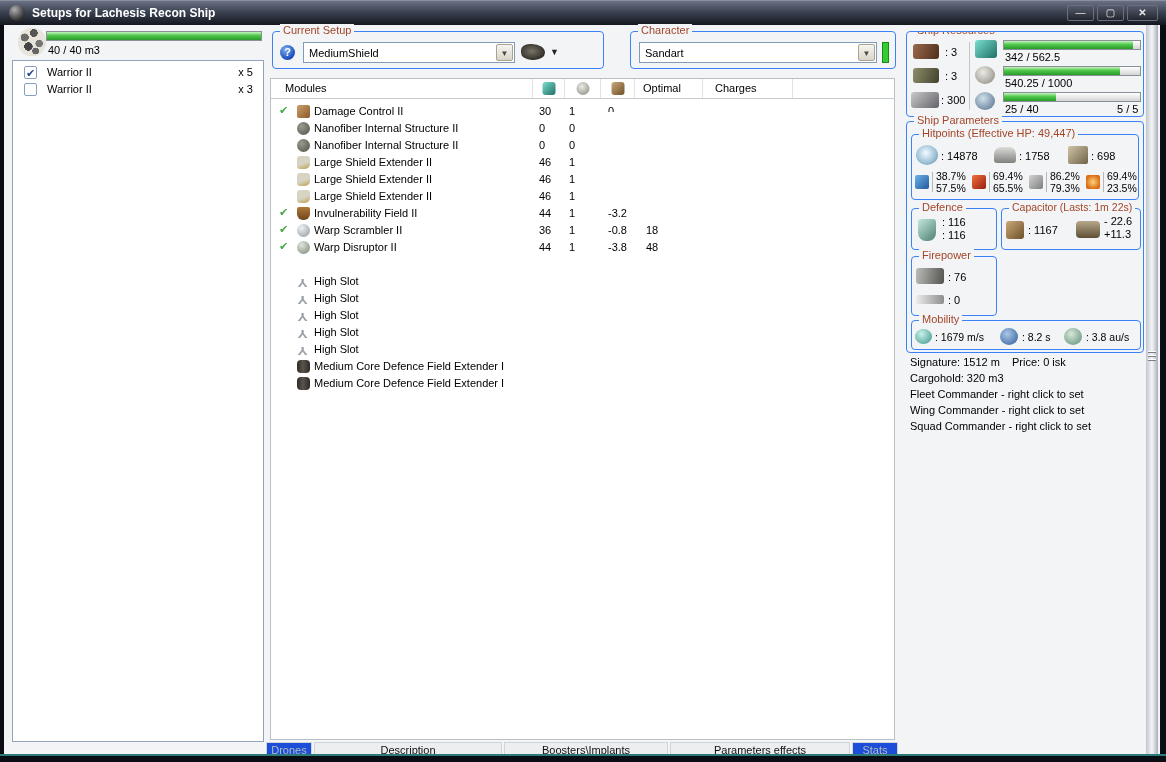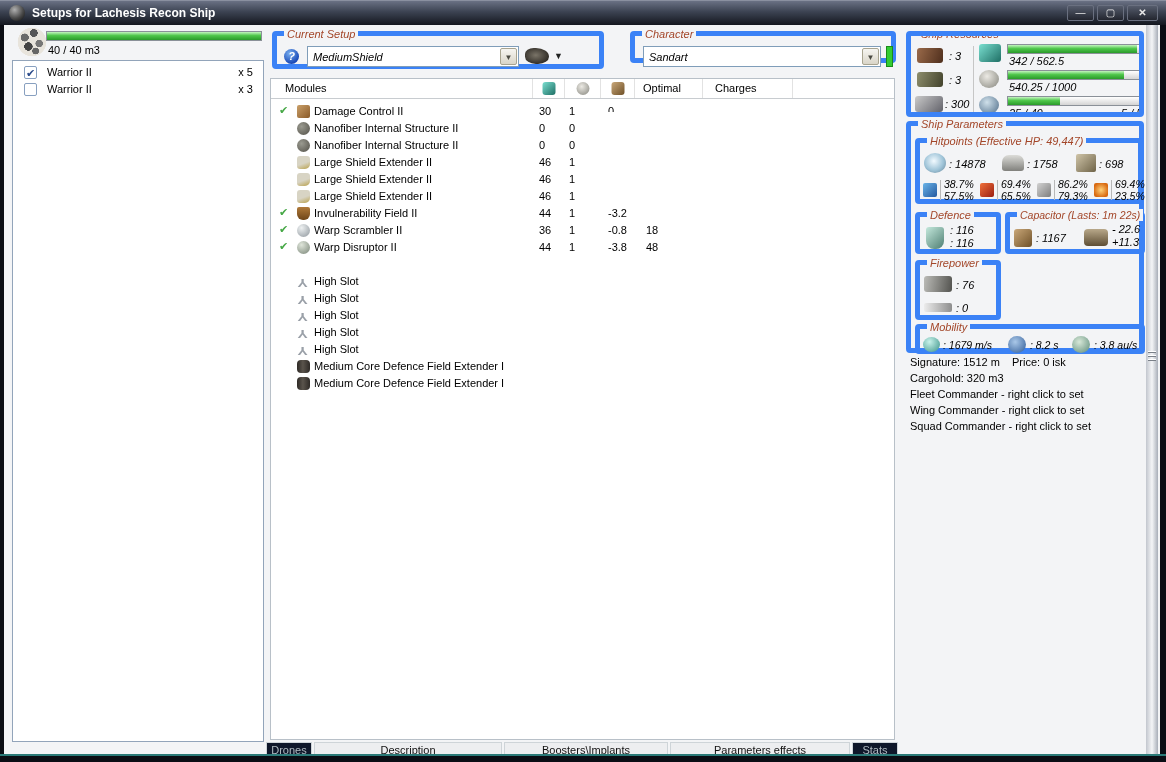--- a/index.html
+++ b/index.html
@@ -15,21 +15,21 @@
   #title-text { position:absolute; left:32px; top:5px; color:#fff; font-weight:bold; font-size:12px; }
   .tbtn { position:absolute; top:4px; height:16px; width:27px; border:1px solid #6a7080; border-radius:2px;
     background:linear-gradient(#555c6c,#23262f); color:#e8e8e8; font-size:10px; text-align:center; line-height:14px; }
   #btn-min{ left:1067px; } #btn-max{ left:1097px; } #btn-close{ left:1127px; width:31px; font-weight:bold; }
 
   
   #content { position:absolute; left:4px; top:25px; width:1156px; height:729px; background:#f3f4f6; }
   #bottom-edge { position:absolute; left:0; top:754px; width:1166px; height:8px; background:#0b0d14;
     border-top:2px solid #2a7a78; }
 
-  .grp { position:absolute; border:5px solid #3b82f6; border-radius:4px;font-style:italic; }
+  .grp { position:absolute; border:1px solid #3b82f6; border-radius:4px; }
   .glabel { position:absolute; top:-8px; left:7px; background:#f3f4f6; padding:0 3px;
     color:#a34629; font-size:11px; white-space:nowrap; }
   .txt { position:absolute; font-size:11px; color:#000; white-space:nowrap; }
 
   
   #drone-swarm { position:absolute; left:10px; top:2px; width:36px; height:30px;
     background:radial-gradient(circle at 30% 35%, #6a6a6a 12%, transparent 13%),
                radial-gradient(circle at 55% 20%, #555 12%, transparent 13%),
                radial-gradient(circle at 70% 55%, #777 12%, transparent 13%),
                radial-gradient(circle at 40% 65%, #444 14%, transparent 15%),
@@ -90,21 +90,21 @@
   [data-icon="high-slot"]::before { content:"Y"; display:inline-block; transform:rotate(180deg) scaleX(1.4);
     color:#9aa0a8; font-size:11px; font-weight:bold; position:relative; left:2px; top:-2px; }
   [data-icon="rig"]{ background:linear-gradient(90deg,#2e2a26,#5a544c 45%,#2e2a26); border-radius:4px; }
   [data-icon="cpu"]{ background:linear-gradient(135deg,#7adfd0,#1e6e64); border-radius:3px; }
   [data-icon="powergrid"]{ background:radial-gradient(circle at 40% 35%,#eceae4,#84847c); border-radius:50%; }
   [data-icon="capacitor"]{ background:linear-gradient(135deg,#caa879,#6e5028); border-radius:3px; }
 
   
   .tab { position:absolute; top:717px; height:16px; font-size:11px; text-align:center; line-height:15px;
     background:#edeef0; border:1px solid #ced4d8; color:#111; }
-  .tab[data-enabled="false"]{ color:#b2bcc2; background:#0f172a; }
+  .tab[data-enabled="false"]{ color:#b2bcc2; background:#1d4ed8; }
 
   
   .vsep { position:absolute; border-left:1px solid #c6c6c6; }
   .rico { position:absolute; }
   [data-icon="turret-hardpoint"]{ background:linear-gradient(110deg,#9a6a4a,#4e2e1c); border-radius:3px; }
   [data-icon="launcher-hardpoint"]{ background:linear-gradient(110deg,#8e8e6c,#42422c); border-radius:3px; }
   [data-icon="calibration"]{ background:linear-gradient(135deg,#cacaca,#62626a); border-radius:3px; }
   [data-icon="dronebay"]{ background:radial-gradient(circle at 40% 35%,#cfe0ea,#4e6c88); border-radius:50%; }
   [data-icon="shield"]{ background:radial-gradient(circle at 45% 40%,#f2faff,#9fc4d8 55%,#637f92); border-radius:50%; }
   [data-icon="armor"]{ background:linear-gradient(#dcdcd8,#80807c); border-radius:7px 7px 3px 3px; }
@@ -173,21 +173,21 @@
       <div class="combo" style="left:30px; top:10px; width:212px;padding-left:33px;">
         <span class="cval">MediumShield</span>
         <span class="cbtn">▼</span>
       </div>
       <div id="ship-btn">
         <span class="shipglyph"></span>
         <span class="caret">▼</span>
       </div>
     </div>
 
-    <div class="grp" style="left:626px; top:6px; width:266px; height:32px;">
+    <div class="grp" style="left:626px; top:6px; width:266px; height:38px;">
       <span class="glabel">Character</span>
       <div class="combo" style="left:8px; top:10px; width:238px;">
         <span class="cval">Sandart</span>
         <span class="cbtn">▼</span>
       </div>
       <div id="char-statusbar"></div>
     </div>
 
     <div id="modules-panel">
       <div id="mod-header">

